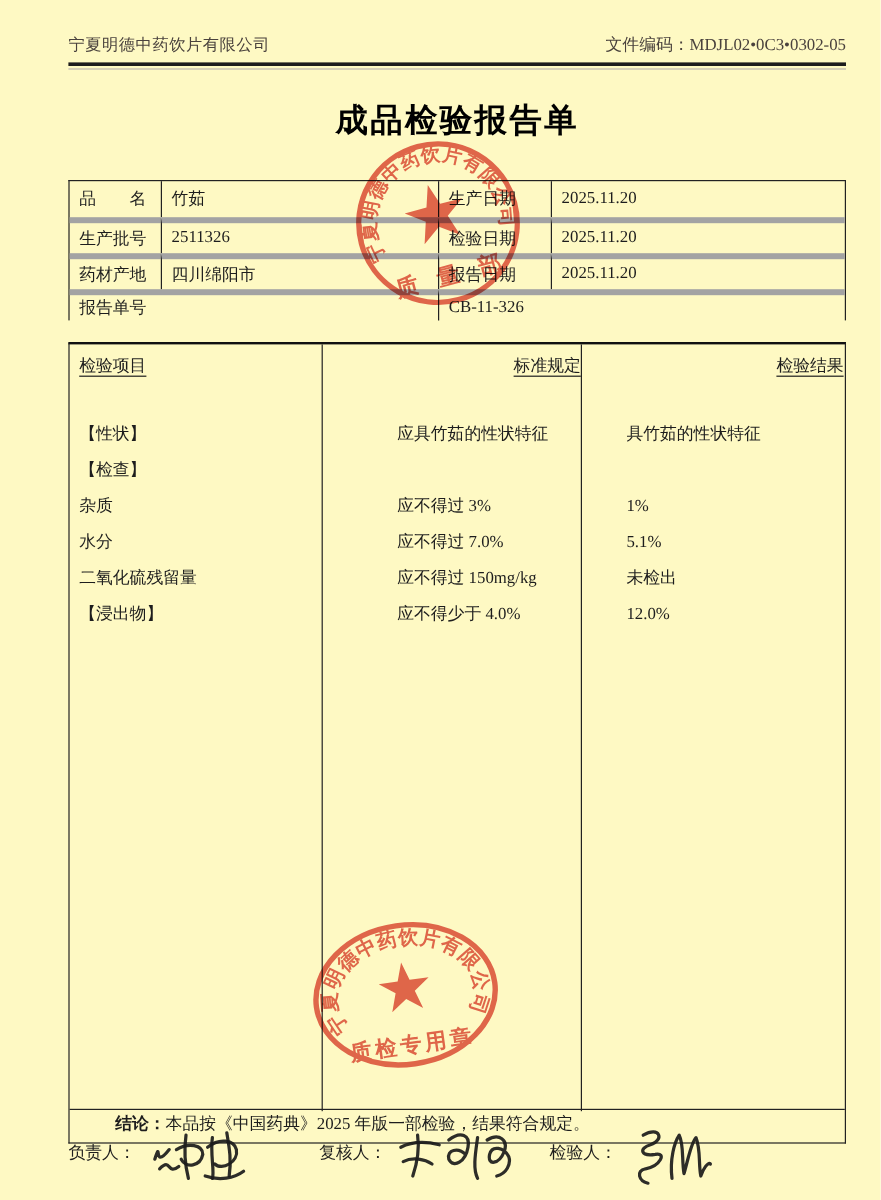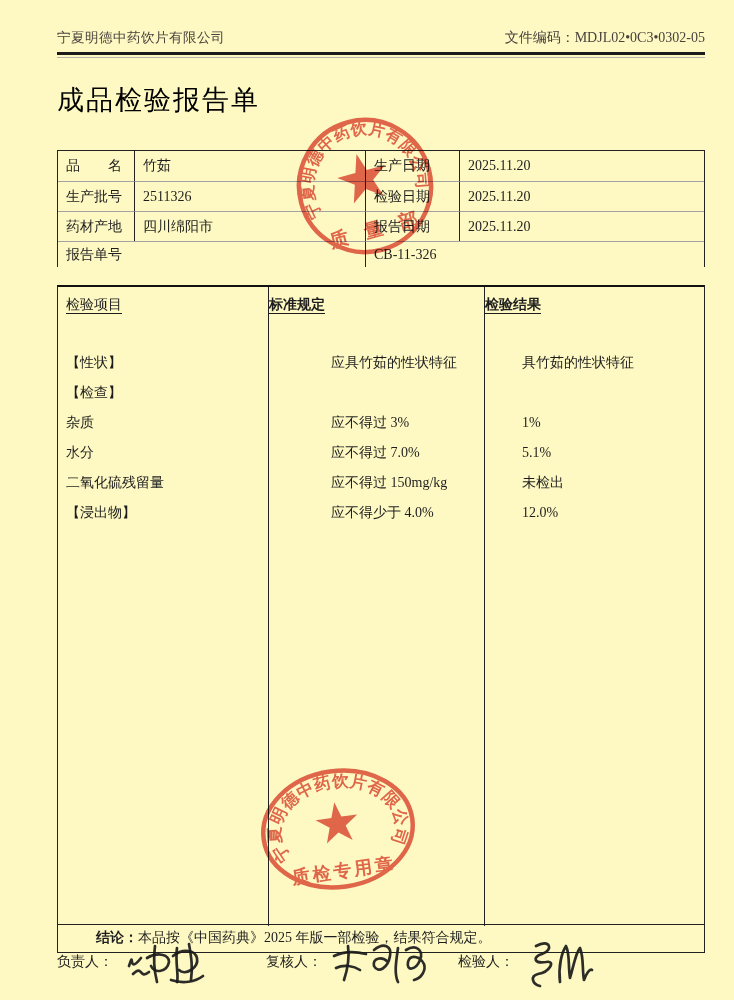--- a/index.html
+++ b/index.html
@@ -8,44 +8,44 @@
     position:relative; width:734px; height:1000px; background:#fef9c3;
     font-family:"Liberation Serif","DejaVu Serif",serif; color:#1d1d1d;
     overflow:hidden;
   }
   
   .hdr-left { position:absolute; left:57px; top:29px; font-size:13.5px; color:#4a423d; letter-spacing:0.5px; }
   .hdr-right { position:absolute; right:29px; top:29px; font-size:14px; color:#4a423d; }
   .hdr-rule { position:absolute; left:57px; top:52px; width:648px; height:3px; background:#1c1c1c; }
   .hdr-rule2 { position:absolute; left:57px; top:57px; width:648px; height:1px; background:#b9b3af; }
   
-  .title { position:absolute; left:57px; top:82px; width:648px; text-align:left;
-           font-size:27px; font-weight:normal; letter-spacing:2px; color:#000; }
+  .title { position:absolute; left:57px; top:82px; width:648px; text-align:center;
+           font-size:27px; font-weight:bold; letter-spacing:2px; color:#000; }
   
   .info-table { position:absolute; left:57px; top:150px; width:648px;
     display:grid; grid-template-columns:76px 231px 94px 1fr;
     grid-template-rows:30px 30px 30px 26px;
     border:1.5px solid #222; border-bottom:none; font-size:14px; }
-  .info-table > div { border-top:1px solid #a3a3a3; border-left:1px solid #222;
+  .info-table > div { border-top:5px solid #a3a3a3; border-left:1px solid #222;
     display:flex; align-items:center; padding-left:8px; }
   .info-table > div.r0 { border-top:none; }
   .info-table > div.c0 { border-left:none; }
   .span2a { grid-column:1 / 3; }
   .span2b { grid-column:3 / 5; }
   
   .insp-table { position:absolute; left:57px; top:253px; width:648px; height:668px;
     border:1.5px solid #222; border-top:2.5px solid #111; font-size:14px;margin-top:32px; }
   .insp-body { position:relative; width:100%; height:639px; }
   .insp-col { position:absolute; top:0; height:100%; }
   .col-item { left:0; width:210px; }
   .col-std  { left:210px; width:216px; border-left:1.2px solid #222; }
   .col-res  { left:426px; width:219px; border-left:1.2px solid #222; }
   .insp-head { margin-top:9px; text-decoration:underline; text-underline-offset:4px; }
   .col-item .insp-head { padding-left:8px; }
-  .col-std .insp-head, .col-res .insp-head { text-align:left;font-weight:bold; }
+  .col-std .insp-head, .col-res .insp-head { text-align:right; }
   .tlines { margin-top:34px; }
   .tline { height:30px; line-height:30px; white-space:nowrap; }
   .col-item .tline { padding-left:8px; }
   .col-std .tline { padding-left:62px; }
   .col-res .tline { padding-left:37px; }
   .concl-row { position:absolute; left:0; bottom:0; width:100%; height:28.5px;
     border-top:1.8px solid #222; line-height:26px; padding-left:38px; font-size:14px; }
   .concl-label { font-weight:bold; }
   
   .sig-group { position:absolute; top:952px; display:flex; align-items:flex-start; font-size:14px; }

